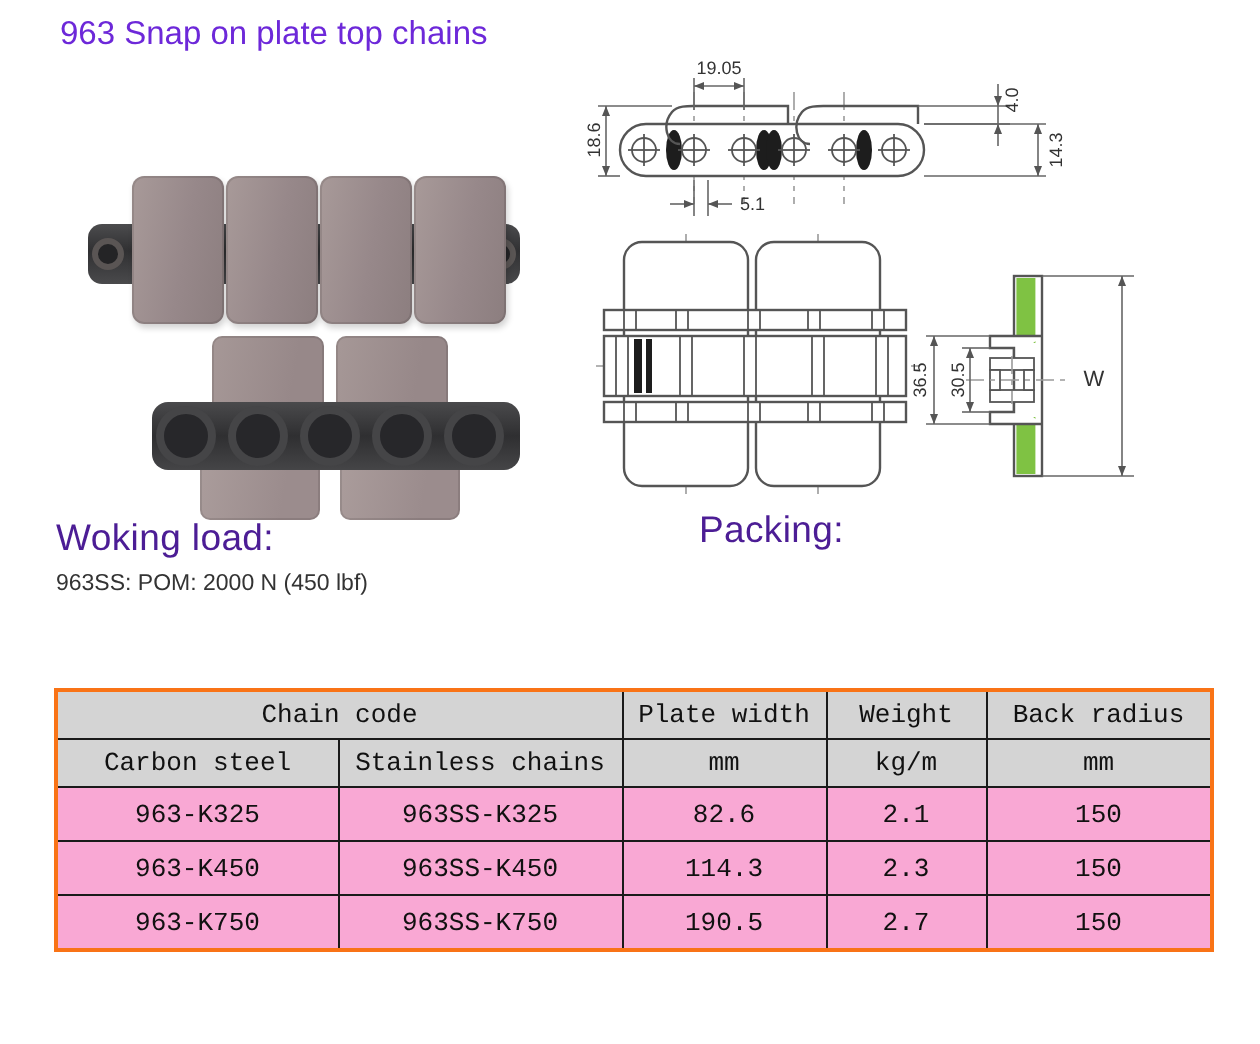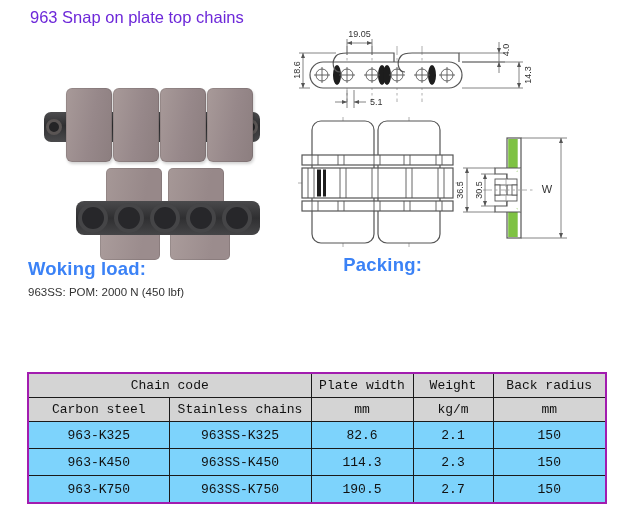--- a/index.html
+++ b/index.html
@@ -42,31 +42,31 @@
   .dim{stroke:#666;stroke-width:0.8;fill:none;}
   .cl{stroke:#9a9a9a;stroke-width:0.8;fill:none;stroke-dasharray:9 3 2.5 3;}
   .dtx{font-family:"Liberation Sans",sans-serif;font-size:9px;fill:#333;}
   .arr{fill:#555;stroke:none;}
   .dark{fill:#1d1d1d;stroke:none;}
   .wfill{fill:#ffffff;}
 
   
   .wload{left:28px;top:258px;width:210px;}
   .packing{left:242px;top:254px;width:180px;text-align:right;}
-  .blk-h{font-size:18.5px;color:#3b82f6;margin:0 0 6px 0;font-weight:700;letter-spacing:.2px;}
+  .blk-h{font-size:18.5px;color:#4c1d95;margin:0 0 6px 0;font-weight:400;letter-spacing:.2px;}
   .blk-p{font-size:11.5px;color:#333;margin:0 0 3px 0;}
 
   
   .spec{left:27px;top:344px;}
   table{border-collapse:collapse;table-layout:fixed;background:#fff;
     font-family:"Liberation Mono","DejaVu Sans Mono",monospace;font-size:13px;color:#111;}
   th,td{border:1px solid #1a1a1a;text-align:center;padding:0;overflow:hidden;white-space:nowrap;}
   th{background:#d4d4d4;font-weight:400;height:23px;}
-  td{height:26px;background:#7dd3fc;}
-  table{border:2px solid #a21caf;margin-top:28px;}
+  td{height:26px;background:#f9a8d4;}
+  table{border:2px solid #f97316;}
 </style>
 </head>
 <body>
 
 <div class="abs page-title">963 Snap on plate top chains</div>
 
 <div class="abs photo-top">
   <div class="pt-chain"></div>
   <div class="pt-pin l"></div>
   <div class="pt-pin r"></div>

